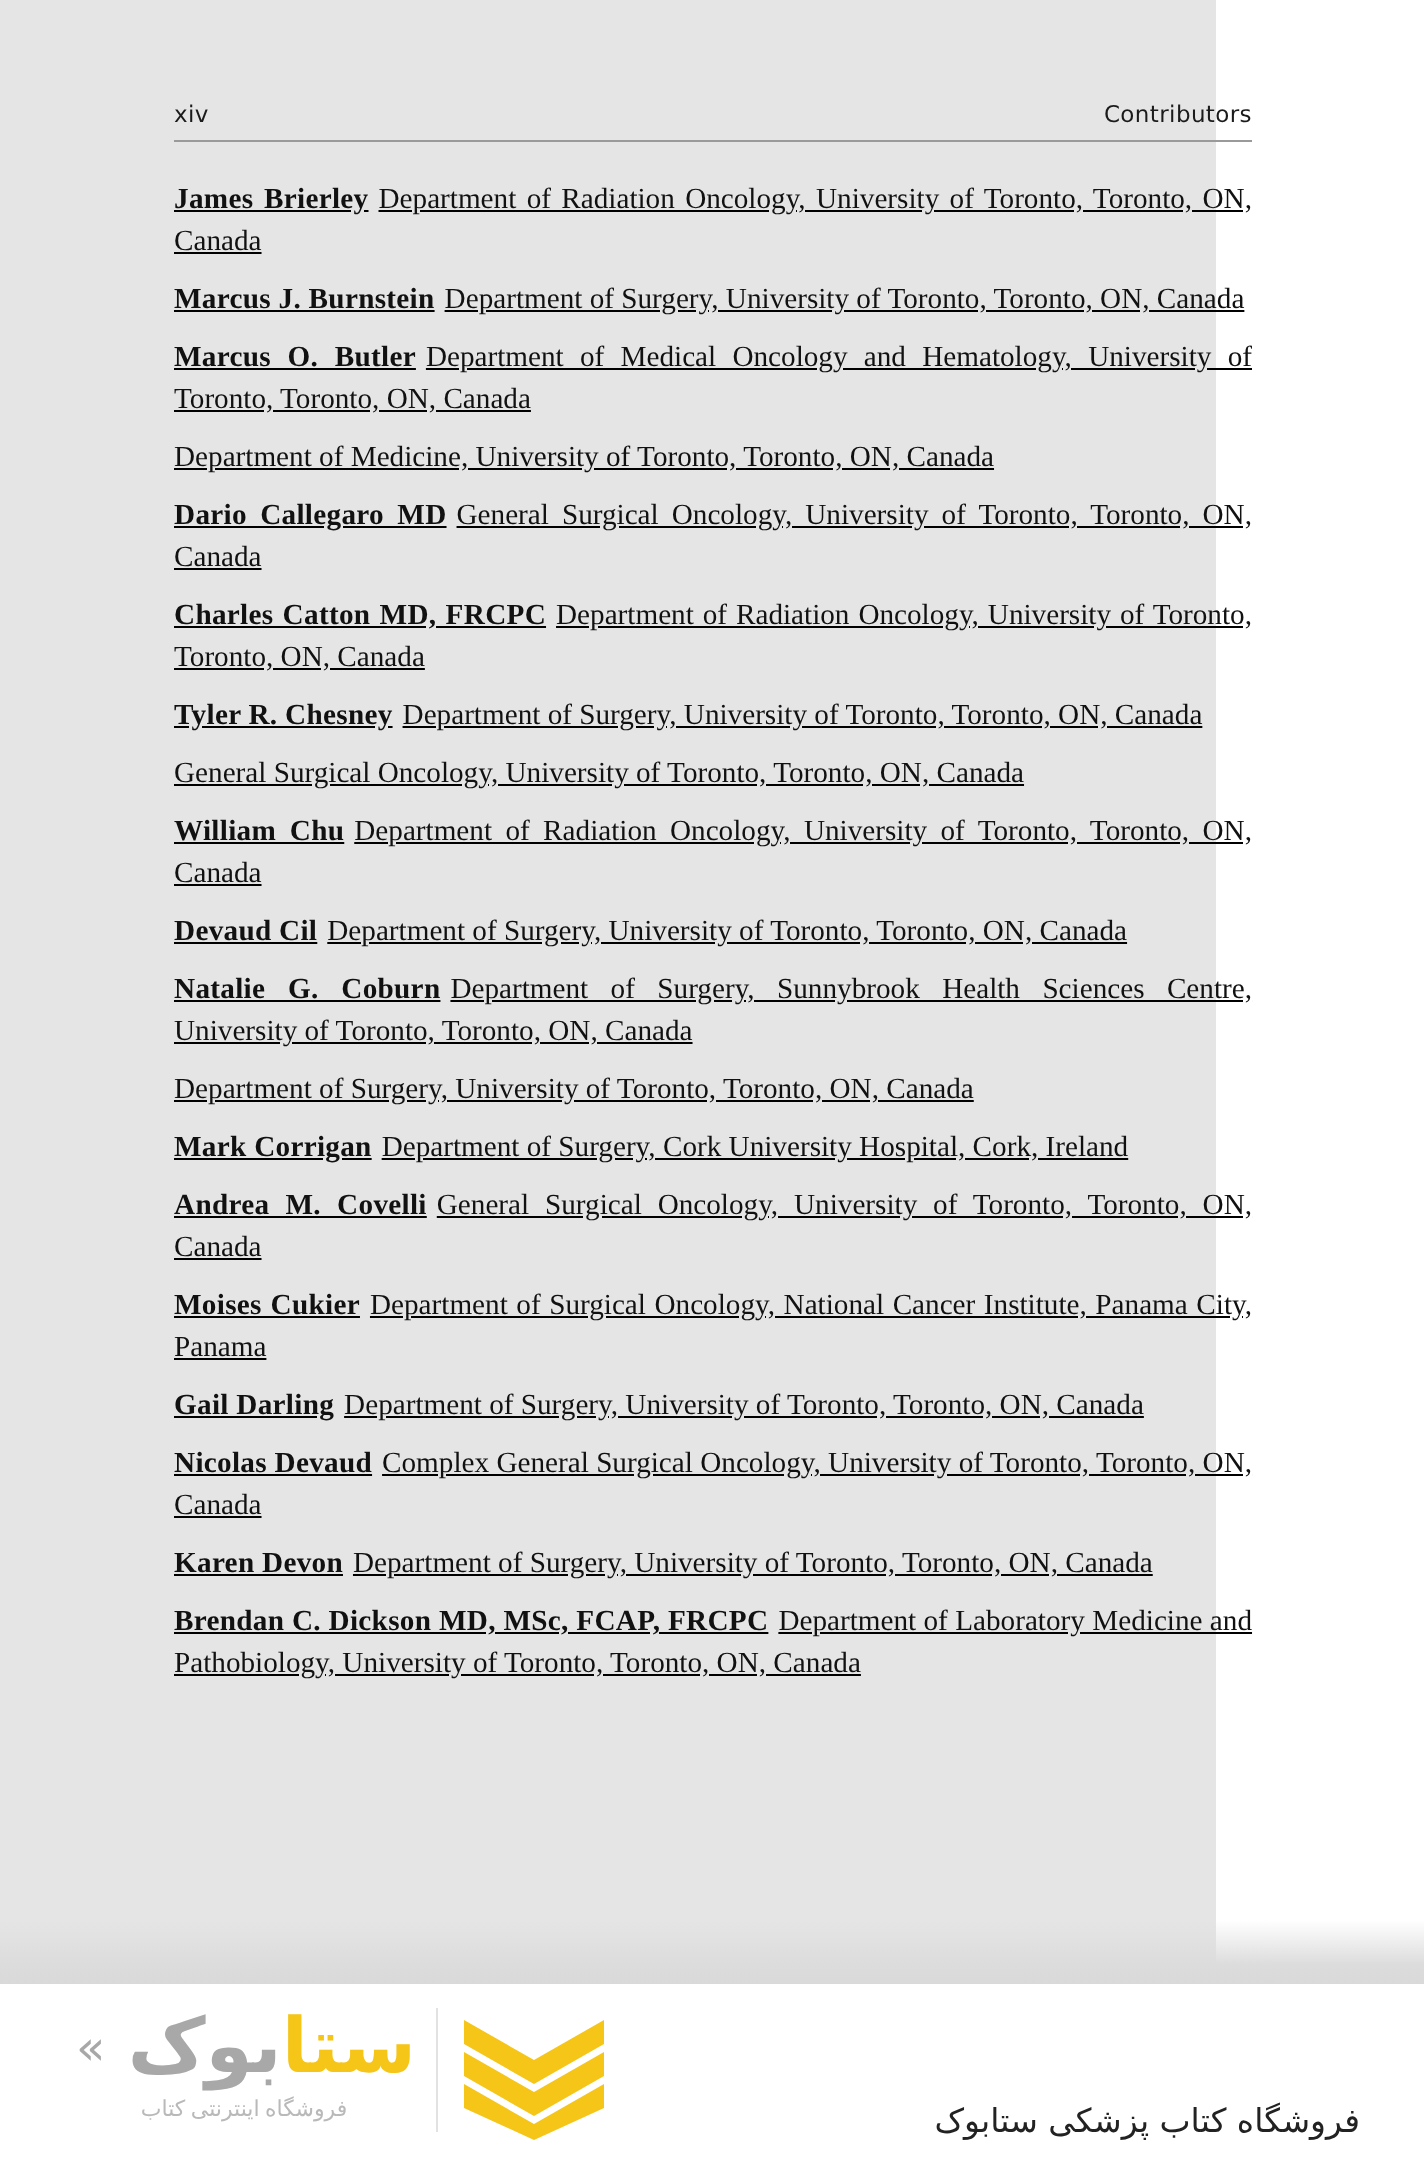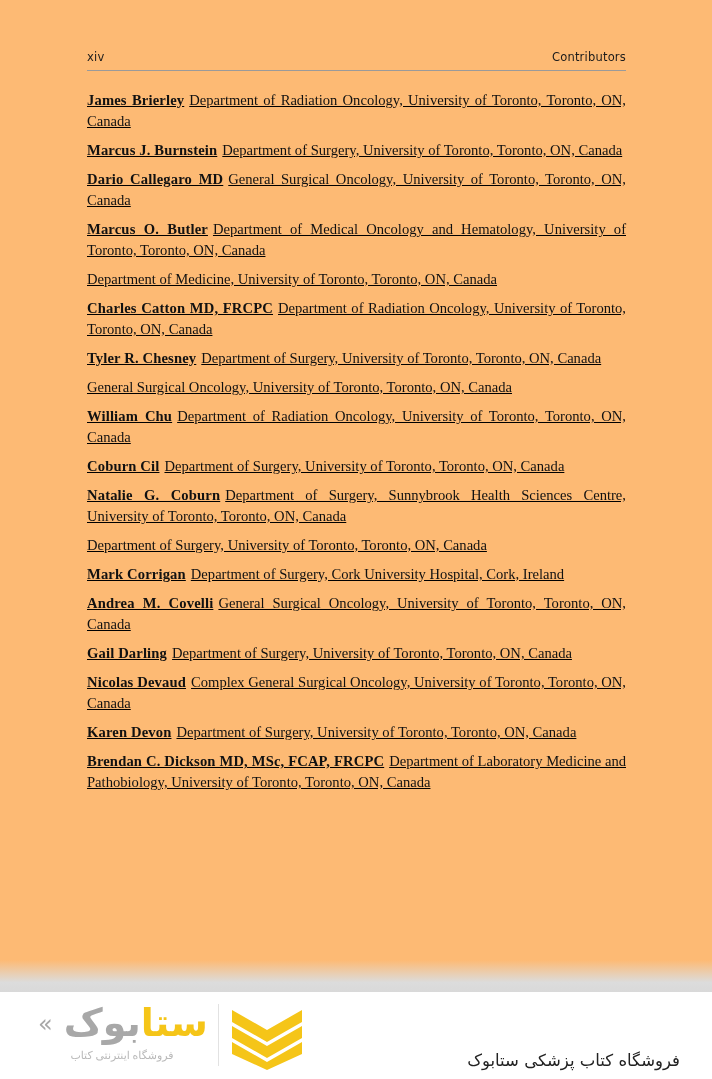--- a/index.html
+++ b/index.html
@@ -13,23 +13,23 @@
     font-family: "Liberation Serif", "DejaVu Serif", serif;
     overflow: hidden;
     position: relative;
   }
 
   
   .page {
     position: absolute;
     left: 0;
     top: 0;
-    width: 712px;
+    width: 608px;
     height: 992px;
-    background: #fdba74;
+    background: #e5e5e5;
     box-sizing: border-box;
   }
 
   .content-col {
     position: absolute;
     left: 87px;
     top: 0;
     width: 539px;
   }
 
@@ -228,48 +228,51 @@
     </div>
 
     <div class="entries" id="entries-root">
         <div class="entry">
           <p><span class="name">James Brierley</span><span class="gap"></span><span>Department of Radiation Oncology, University of Toronto, Toronto, ON, Canada</span></p>
         </div>
         <div class="entry">
           <p><span class="name">Marcus J. Burnstein</span><span class="gap"></span><span>Department of Surgery, University of Toronto, Toronto, ON, Canada</span></p>
         </div>
         <div class="entry">
-          <p><span class="name">Dario Callegaro MD</span><span class="gap"></span><span>General Surgical Oncology, University of Toronto, Toronto, ON, Canada</span></p>
-        </div>
-        <div class="entry">
           <p><span class="name">Marcus O. Butler</span><span class="gap"></span><span>Department of Medical Oncology and Hematology, University of Toronto, Toronto, ON, Canada</span></p>
           <p class="affil-extra">Department of Medicine, University of Toronto, Toronto, ON, Canada</p>
         </div>
         <div class="entry">
+          <p><span class="name">Dario Callegaro MD</span><span class="gap"></span><span>General Surgical Oncology, University of Toronto, Toronto, ON, Canada</span></p>
+        </div>
+        <div class="entry">
           <p><span class="name">Charles Catton MD, FRCPC</span><span class="gap"></span><span>Department of Radiation Oncology, University of Toronto, Toronto, ON, Canada</span></p>
         </div>
         <div class="entry">
           <p><span class="name">Tyler R. Chesney</span><span class="gap"></span><span>Department of Surgery, University of Toronto, Toronto, ON, Canada</span></p>
           <p class="affil-extra">General Surgical Oncology, University of Toronto, Toronto, ON, Canada</p>
         </div>
         <div class="entry">
           <p><span class="name">William Chu</span><span class="gap"></span><span>Department of Radiation Oncology, University of Toronto, Toronto, ON, Canada</span></p>
         </div>
         <div class="entry">
-          <p><span class="name">Coburn Cil</span><span class="gap"></span><span>Department of Surgery, University of Toronto, Toronto, ON, Canada</span></p>
+          <p><span class="name">Devaud Cil</span><span class="gap"></span><span>Department of Surgery, University of Toronto, Toronto, ON, Canada</span></p>
         </div>
         <div class="entry">
           <p><span class="name">Natalie G. Coburn</span><span class="gap"></span><span>Department of Surgery, Sunnybrook Health Sciences Centre, University of Toronto, Toronto, ON, Canada</span></p>
           <p class="affil-extra">Department of Surgery, University of Toronto, Toronto, ON, Canada</p>
         </div>
         <div class="entry">
           <p><span class="name">Mark Corrigan</span><span class="gap"></span><span>Department of Surgery, Cork University Hospital, Cork, Ireland</span></p>
         </div>
         <div class="entry">
           <p><span class="name">Andrea M. Covelli</span><span class="gap"></span><span>General Surgical Oncology, University of Toronto, Toronto, ON, Canada</span></p>
+        </div>
+        <div class="entry">
+          <p><span class="name">Moises Cukier</span><span class="gap"></span><span>Department of Surgical Oncology, National Cancer Institute, Panama City, Panama</span></p>
         </div>
         <div class="entry">
           <p><span class="name">Gail Darling</span><span class="gap"></span><span>Department of Surgery, University of Toronto, Toronto, ON, Canada</span></p>
         </div>
         <div class="entry">
           <p><span class="name">Nicolas Devaud</span><span class="gap"></span><span>Complex General Surgical Oncology, University of Toronto, Toronto, ON, Canada</span></p>
         </div>
         <div class="entry">
           <p><span class="name">Karen Devon</span><span class="gap"></span><span>Department of Surgery, University of Toronto, Toronto, ON, Canada</span></p>
         </div>

